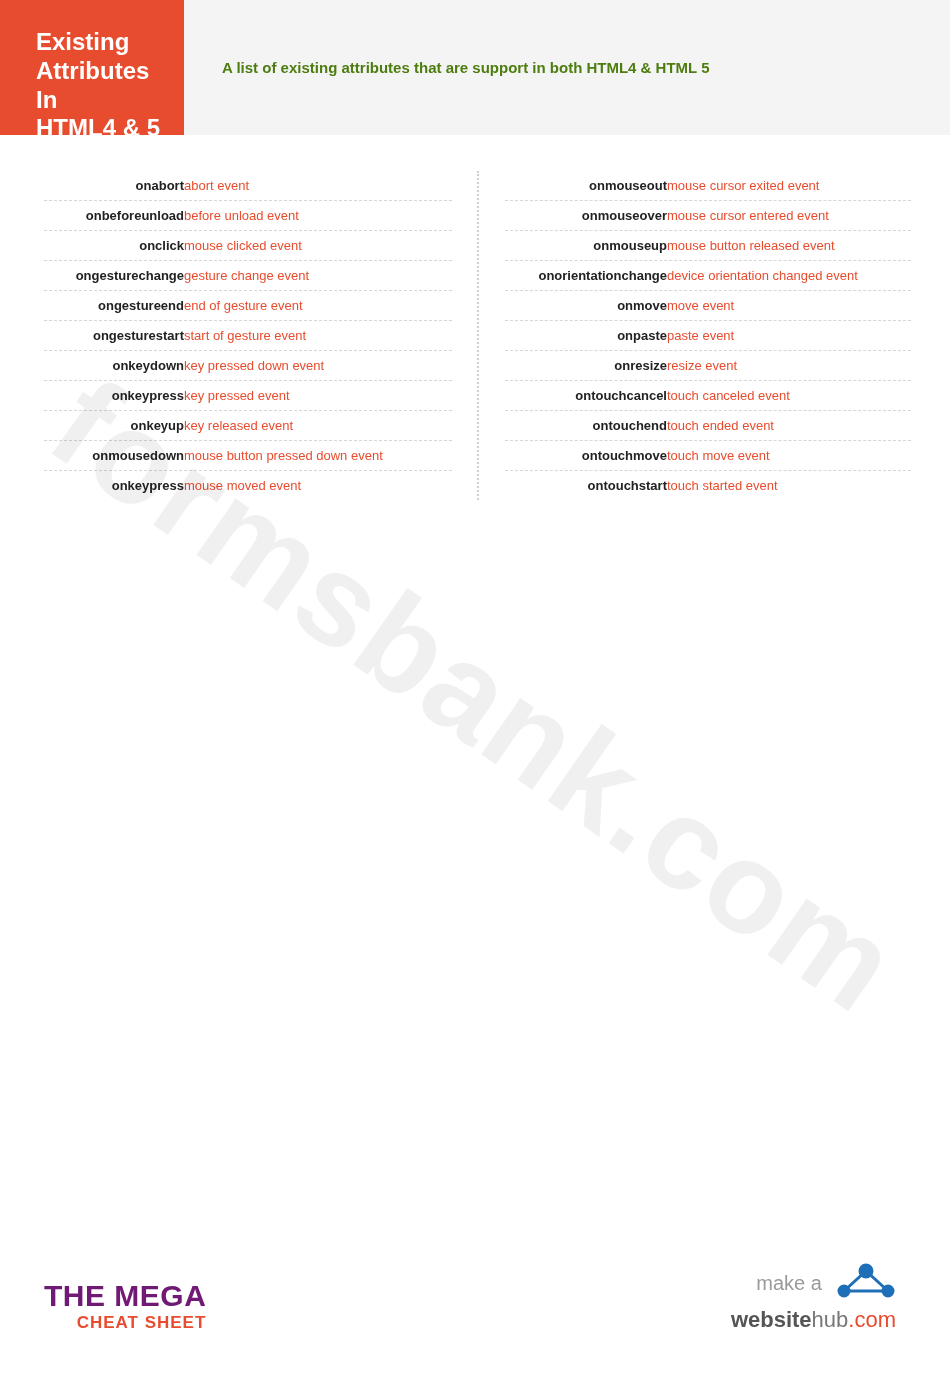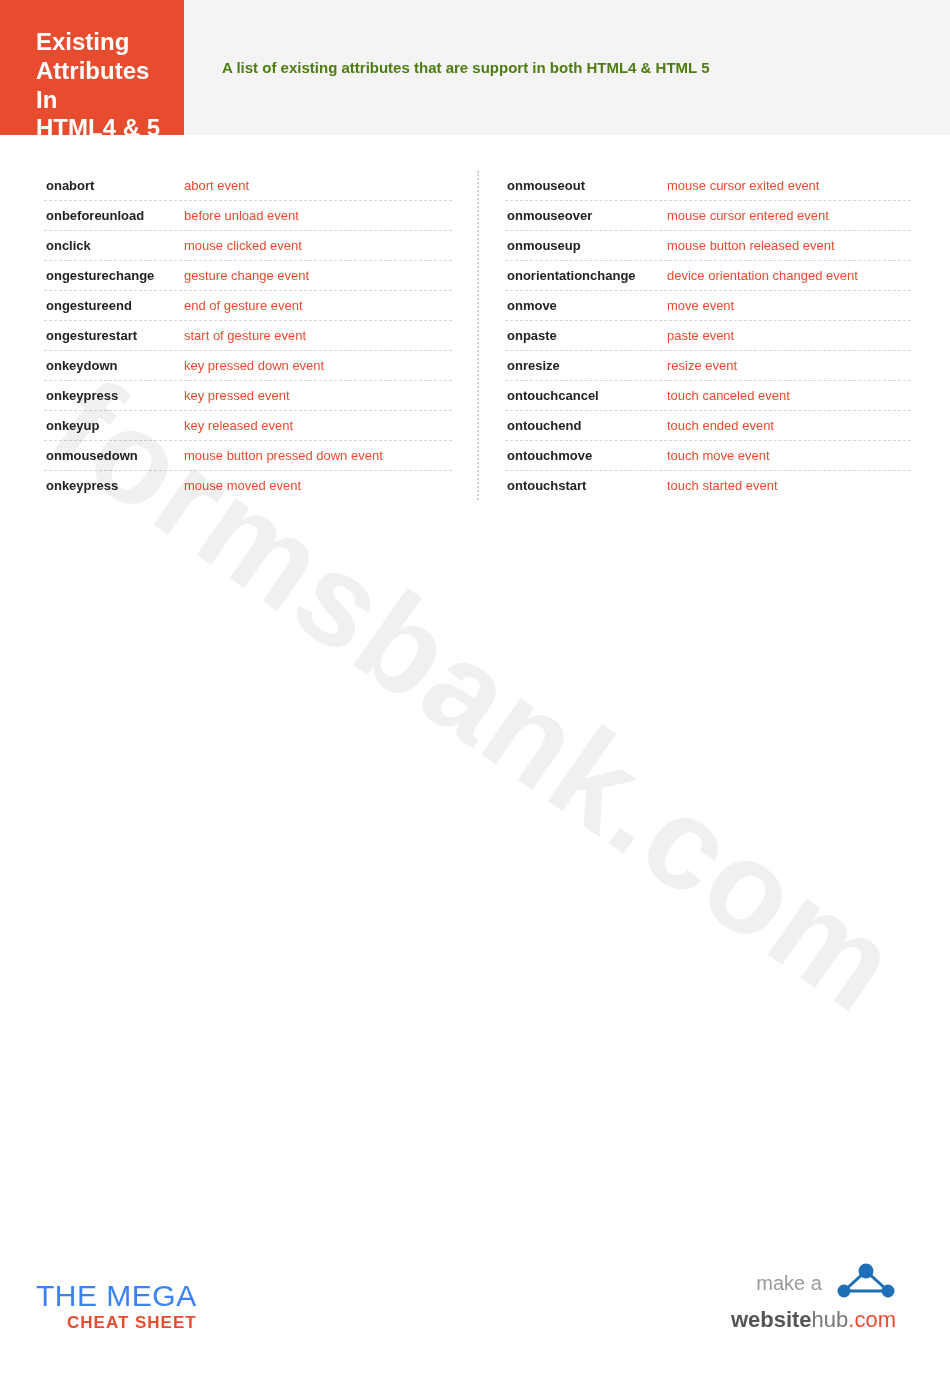--- a/index.html
+++ b/index.html
@@ -40,20 +40,21 @@
   .content {
     position: relative;
     padding: 36px 38px 0 44px;
   }
   .two-col {
     display: flex;
     gap: 0;
   }
   .col {
     width: 50%;
+    text-align: right;
   }
   .divider {
     border-left: 2px dotted #cfcfcf;
     margin-left: -1px;
   }
   .col.left { padding-right: 26px; }
   .col.right { padding-left: 26px; }
   .row {
     display: flex;
     align-items: baseline;
@@ -91,24 +92,25 @@
     left: 36px;
     right: 54px;
     display: flex;
     justify-content: space-between;
     align-items: flex-end;
   }
   .mega {
     font-family: Arial, Helvetica, sans-serif;
   }
   .mega .l1 {
-    color: #3b82f6;
-    font-weight: 400;
+    color: #701a75;
+    font-weight: 700;
     font-size: 30px;
     letter-spacing: 0.5px;
+    margin-left: 8px;
   }
   .mega .l2 {
     color: #e84c2e;
     font-weight: 900;
     font-size: 17px;
     letter-spacing: 1px;
     text-align: right;
   }
   .hub {
     text-align: right;

